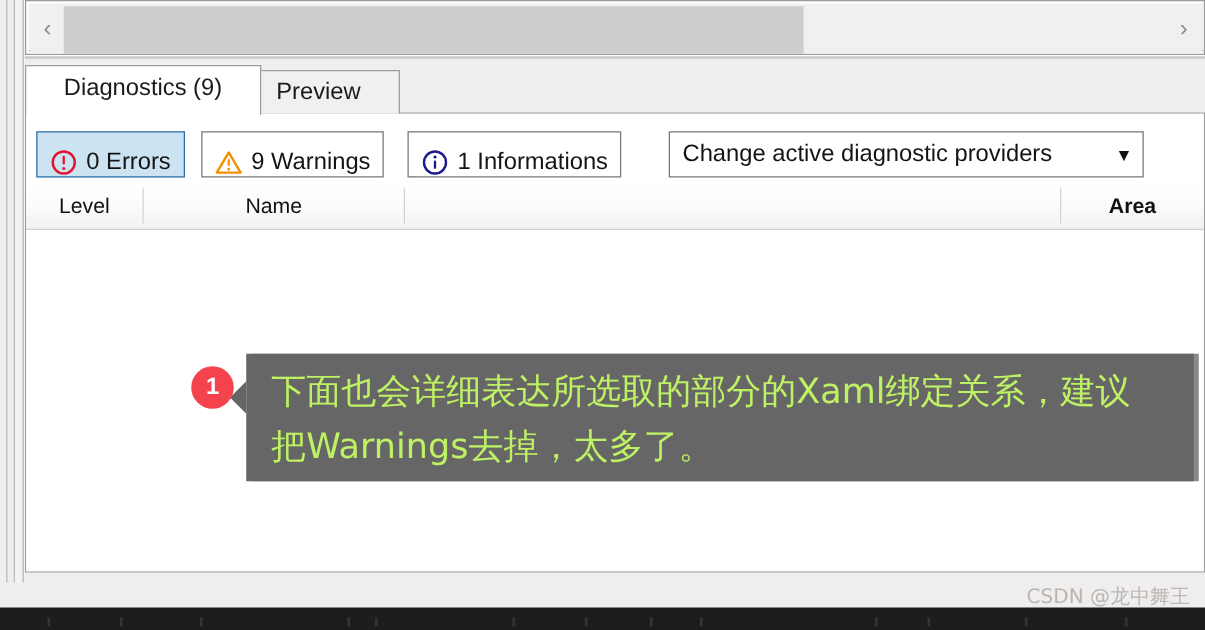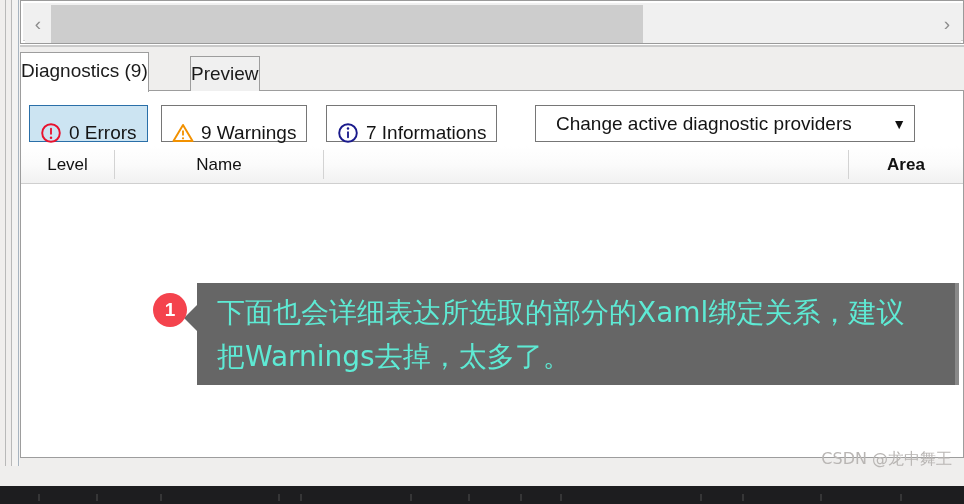--- a/index.html
+++ b/index.html
@@ -104,21 +104,21 @@
     width: 944px; height: 40px;
   }
   .tab {
     position: absolute;
     top: 0;
     height: 38px;
     box-sizing: border-box;
     font-size: 19px;
     color: #1b1b1b;
     line-height: 36px;
-    padding: 0 0;
+    padding: 0 30px;
     cursor: default;
     white-space: nowrap;
   }
   .tab.active {
     left: 0;
     background: #ffffff;
     border: 1px solid #9d9d9d;
     border-bottom: none;
     height: 40px;
     z-index: 3;
@@ -153,23 +153,23 @@
     background: #ffffff;
   }
   .tbtn {
     position: absolute;
     top: 14px;
     height: 37px;
     box-sizing: border-box;
     border: 1px solid #767676;
     background: #ffffff;
     display: flex;
-    align-items: flex-start;
+    align-items: flex-end;
     gap: 7px;
-    padding: 16px 10px;
+    padding: 0 10px;
     font-size: 19px;
     color: #141414;
     cursor: default;
     white-space: nowrap;
   }
   .tbtn.selected {
     background: #cce4f2;
     border: 1px solid #2a6fa8;
   }
   #btn-errors  { left: 8px; }
@@ -181,21 +181,21 @@
     left: 514px; top: 14px;
     width: 380px; height: 37px;
     box-sizing: border-box;
     border: 1px solid #767676;
     background: #ffffff;
     font-size: 19px;
     color: #141414;
     display: flex;
     align-items: center;
     justify-content: space-between;
-    padding: 0 8px 0 20px;
+    padding: 0 8px 0 10px;
     cursor: default;
     white-space: nowrap;
   }
   #provider-caret { font-size: 14px; color: #111; }
 
   
   #colheader {
     position: absolute;
     left: 0; top: 55px;
     width: 942px; height: 38px;
@@ -238,21 +238,21 @@
     background: #666666;
     z-index: 20;
     box-shadow: 4px 0 0 0 rgba(40,40,40,0.55);
   }
   #callout-text {
     position: absolute;
     left: 20px; top: 8px;
     width: 712px;
     font-size: 28px;
     line-height: 44px;
-    color: #5eead4;
+    color: #bef264;
     font-family: "DejaVu Sans", "Liberation Sans", sans-serif;
     letter-spacing: 0px;
   }
   #callout-arrow {
     position: absolute;
     left: -13px; top: 22px;
     width: 0; height: 0;
     border-top: 13px solid transparent;
     border-bottom: 13px solid transparent;
     border-right: 13px solid #666666;
@@ -267,21 +267,21 @@
     font-size: 19px;
     font-weight: bold;
     line-height: 34px;
     text-align: center;
     z-index: 21;
   }
 
   
   #watermark {
     position: absolute;
-    right: 12px; bottom: 34px;
+    right: 12px; bottom: 16px;
     font-size: 16px;
     color: #b9b6b4;
     font-family: "DejaVu Sans", "Liberation Sans", sans-serif;
     z-index: 5;
   }
   #bottom-strip {
     position: absolute;
     left: 0; bottom: 0;
     width: 964px; height: 18px;
     background: #1d1d1f;
@@ -349,21 +349,21 @@
         </svg>
         <span>9 Warnings</span>
       </div>
 
       <div class="tbtn" id="btn-infos">
         <svg class="icon" viewBox="0 0 24 24">
           <circle cx="12" cy="12" r="9.6" fill="none" stroke="#1a1a8c" stroke-width="2.1"></circle>
           <circle cx="12" cy="7.2" r="1.35" fill="#1a1a8c"></circle>
           <rect x="11" y="10.2" width="2" height="7.4" rx="1" fill="#1a1a8c"></rect>
         </svg>
-        <span>7 Informations</span>
+        <span>1 Informations</span>
       </div>
 
       <div id="provider-select">
         <span>Change active diagnostic providers</span>
         <span id="provider-caret">▼</span>
       </div>
     </div>
 
     <div id="colheader">
       <div class="colcell" style="left:0px;width:93px;">Level</div>

